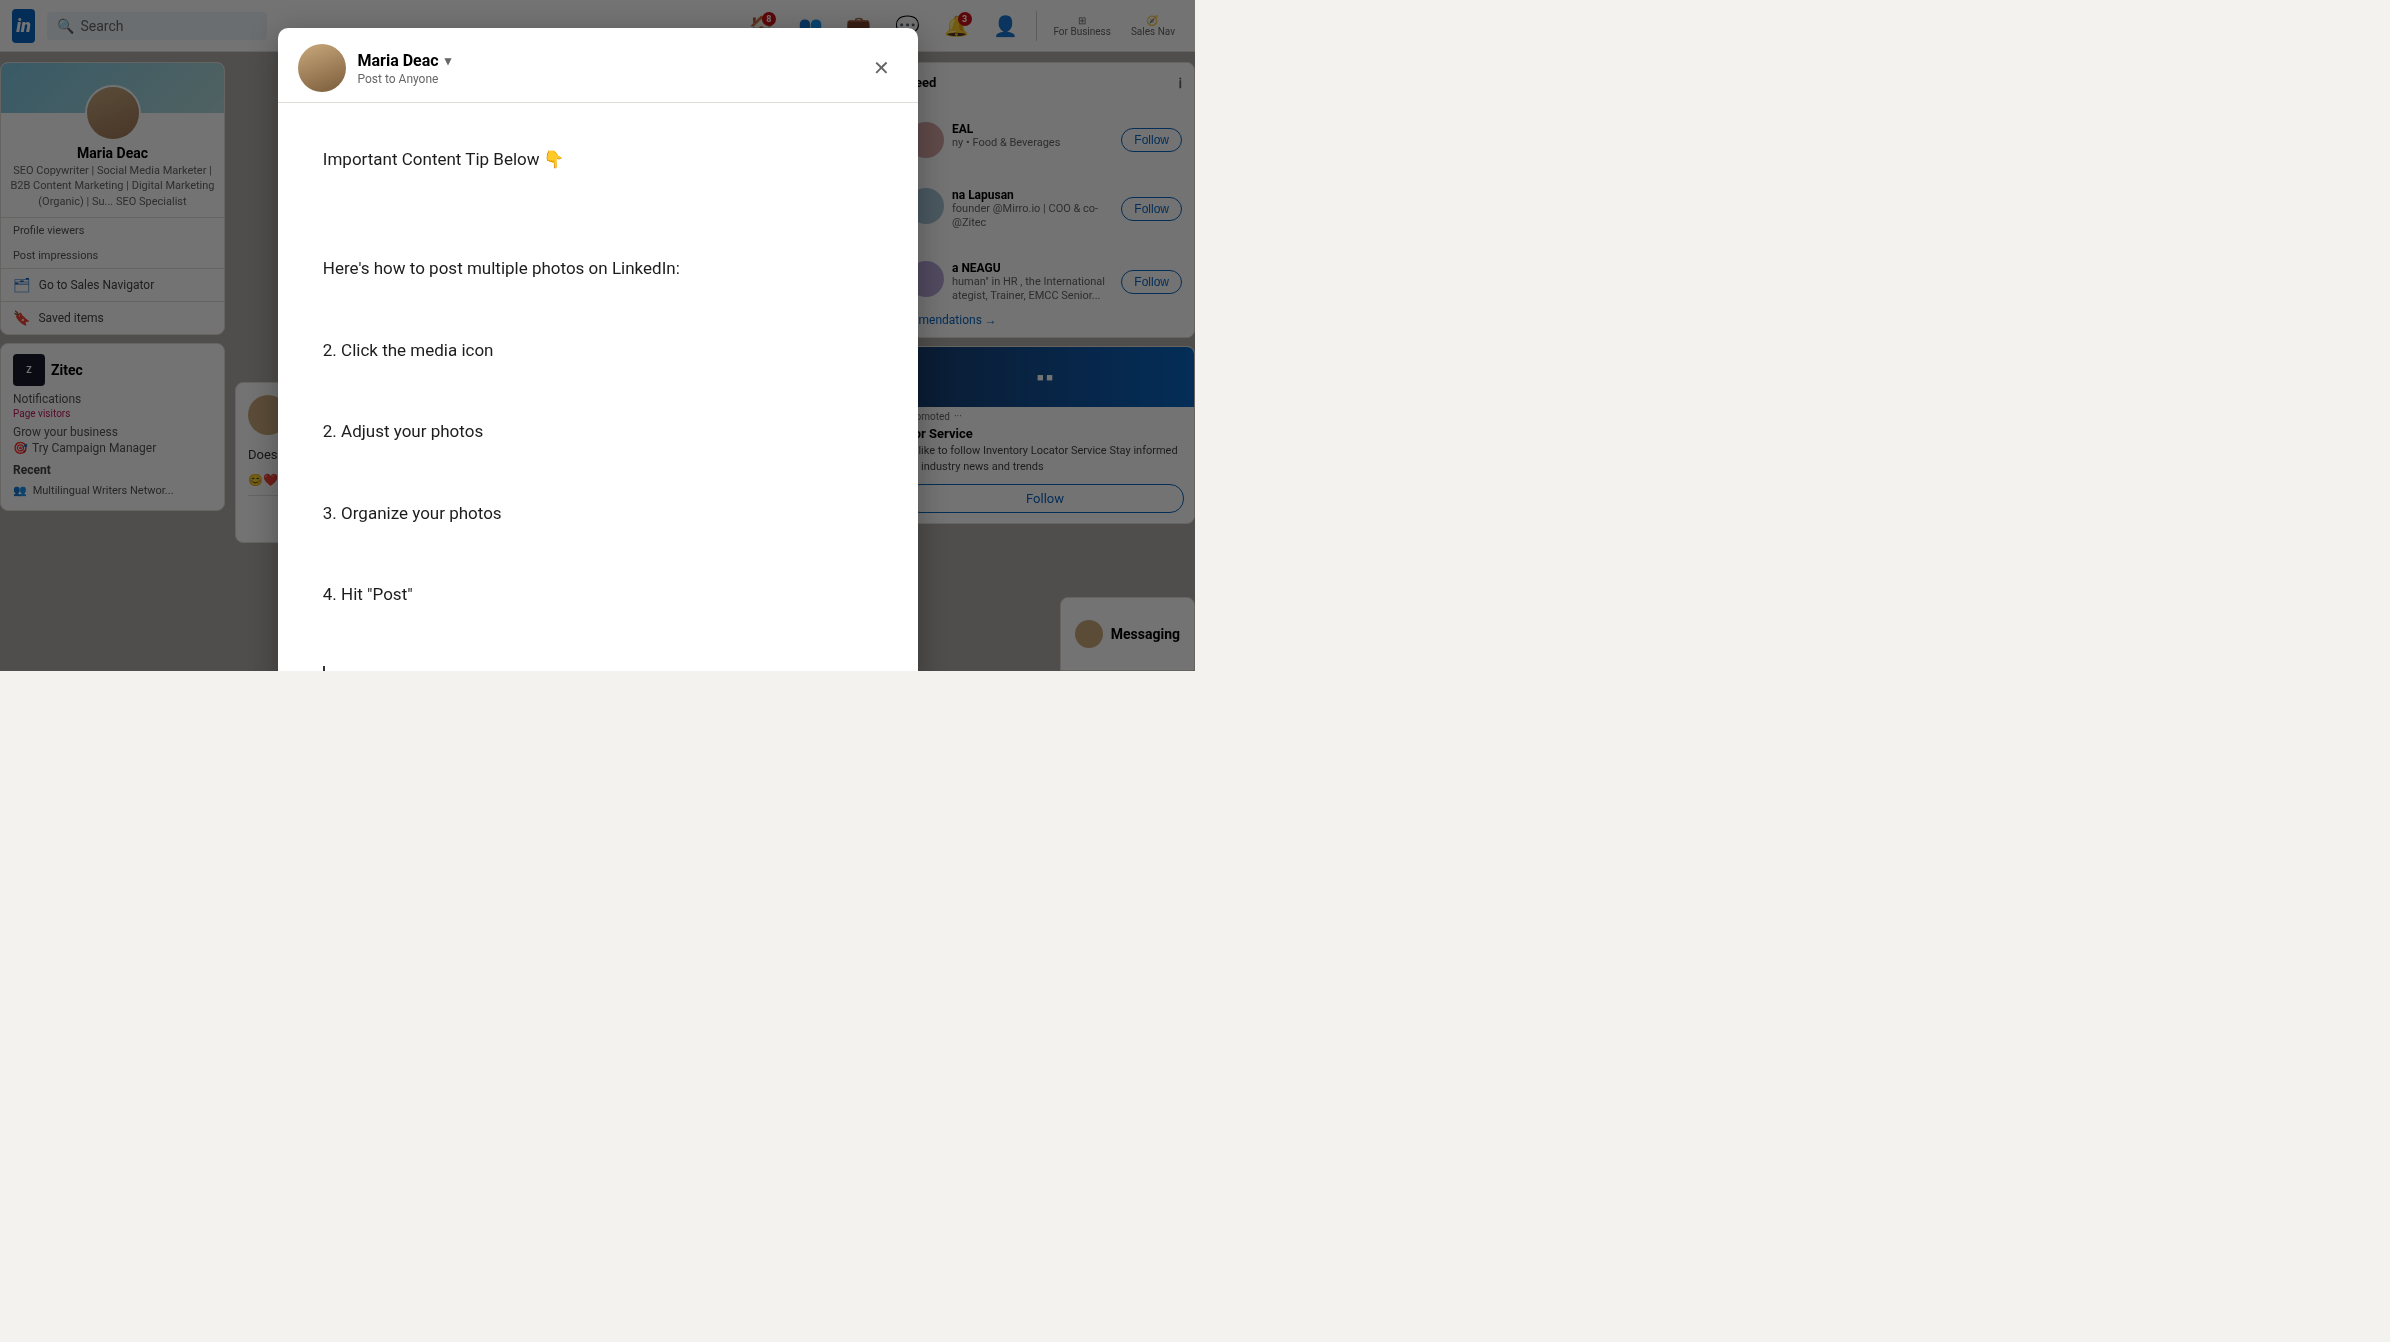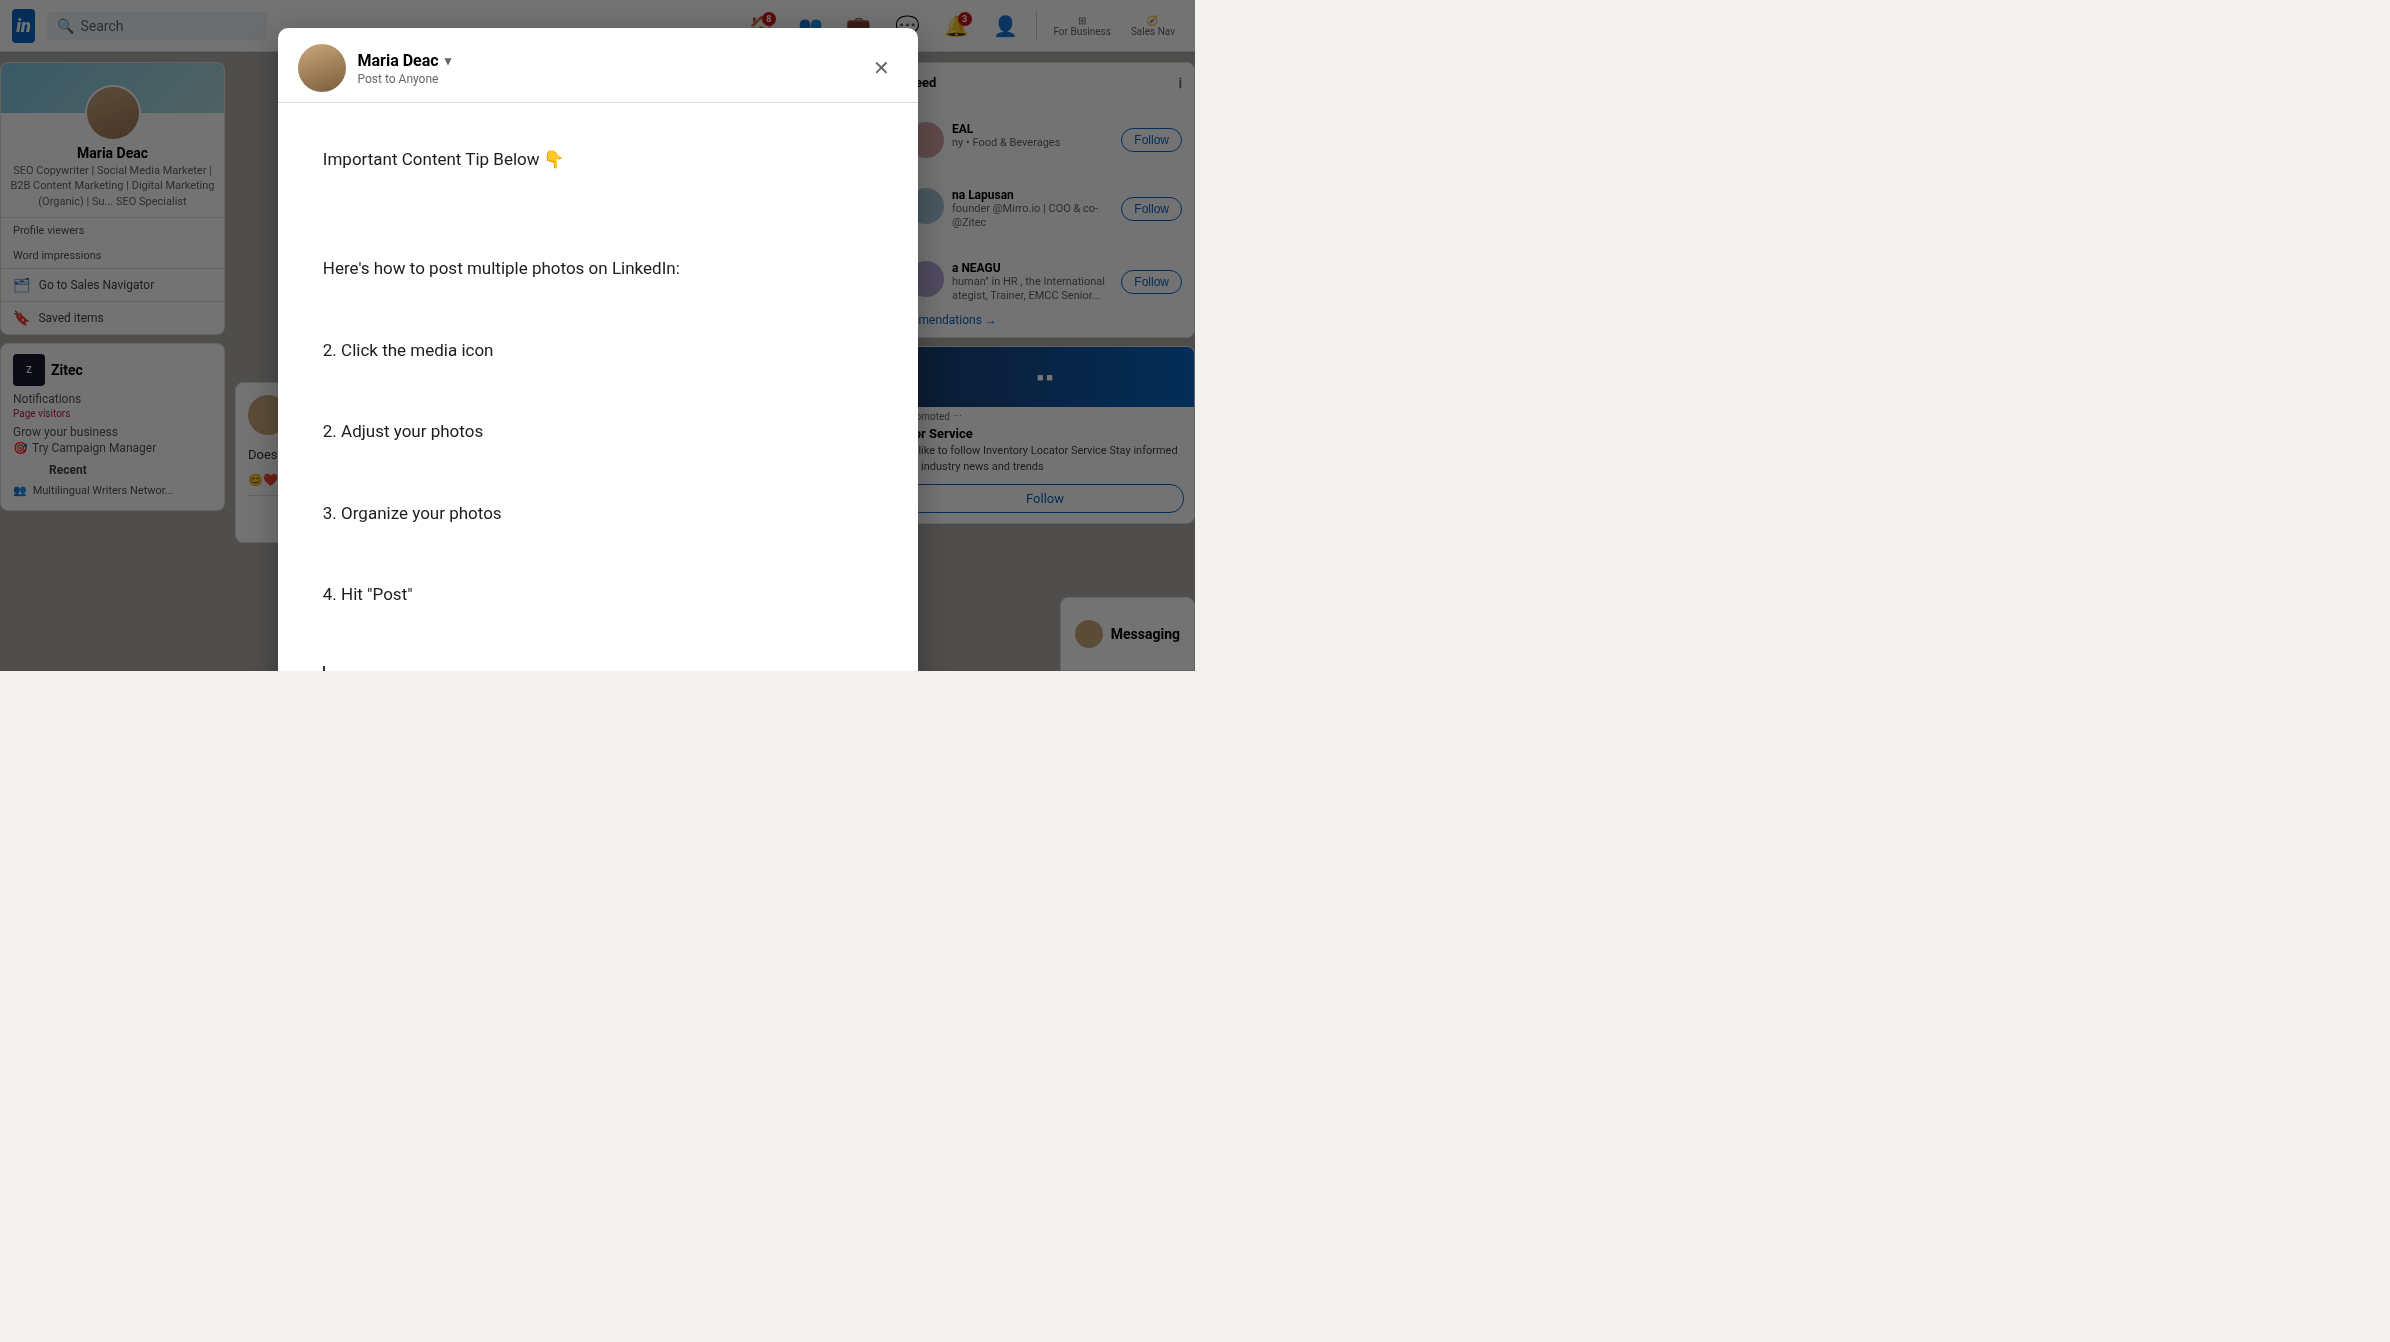--- a/index.html
+++ b/index.html
@@ -168,21 +168,21 @@
     .sidebar-company-name { font-size: 14px; font-weight: 700; }
     .sidebar-notif-label { font-size: 12px; color: #555; margin-bottom: 2px; }
     .sidebar-notif-val { font-size: 10px; color: #be185d; }
     .sidebar-grow-label { font-size: 12px; color: #555; margin-top: 6px; }
     .sidebar-try-link {
       display: flex; align-items: center; gap: 4px;
       font-size: 12px; color: #555; margin-top: 2px;
     }
     .sidebar-recent-label {
       font-size: 12px; font-weight: 700; color: #444;
-      margin-top: 8px; margin-bottom: 4px; margin-left: 36px;
+      margin-top: 8px; margin-bottom: 4px;
     }
     .sidebar-recent-item {
       display: flex; align-items: center; gap: 6px;
       font-size: 11px; color: #555;
       padding: 3px 0;
     }
 
     
     .right-sidebar {
       position: absolute;
@@ -515,21 +515,21 @@
         <div class="sidebar-avatar-img"></div>
       </div>
     </div>
     <div class="sidebar-name">Maria Deac</div>
     <div class="sidebar-tagline">SEO Copywriter | Social Media Marketer | B2B Content Marketing | Digital Marketing (Organic) | Su... SEO Specialist</div>
     <div class="sidebar-divider"></div>
     <div class="sidebar-stat">
       <span>Profile viewers</span>
     </div>
     <div class="sidebar-stat">
-      <span>Word impressions</span>
+      <span>Post impressions</span>
     </div>
     <div class="sidebar-nav-item">
       <span class="sidebar-nav-icon">🗂</span>
       <span>Go to Sales Navigator</span>
     </div>
     <div class="sidebar-nav-item">
       <span class="sidebar-nav-icon">🔖</span>
       <span>Saved items</span>
     </div>
   </div>

